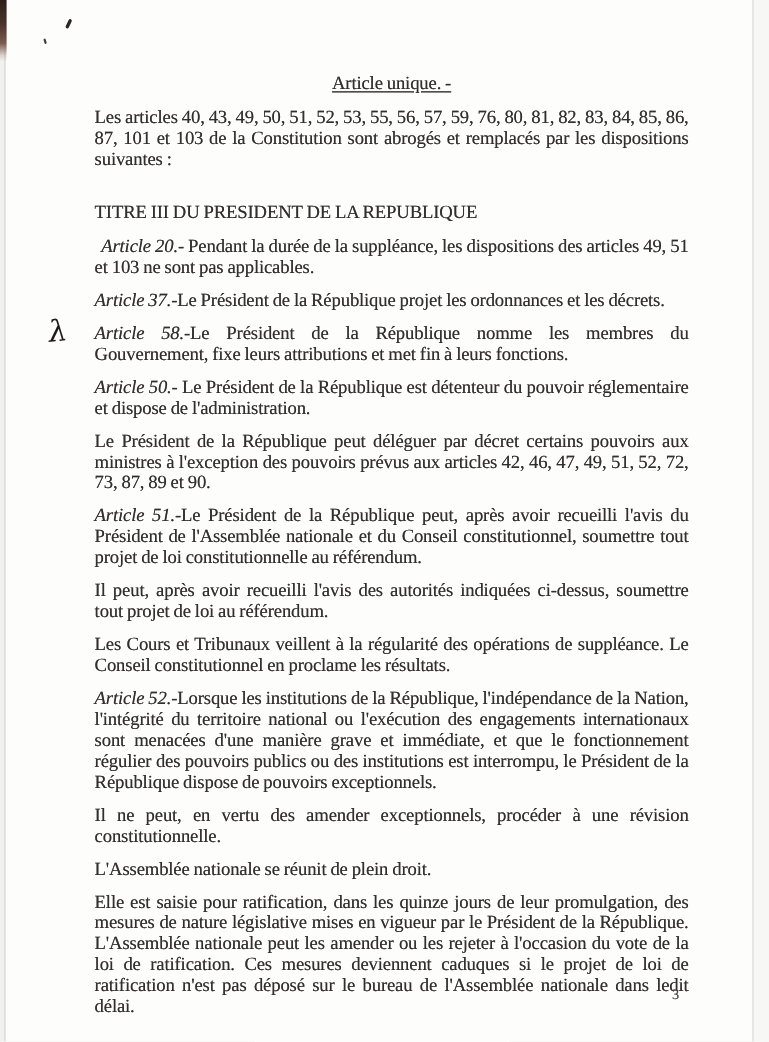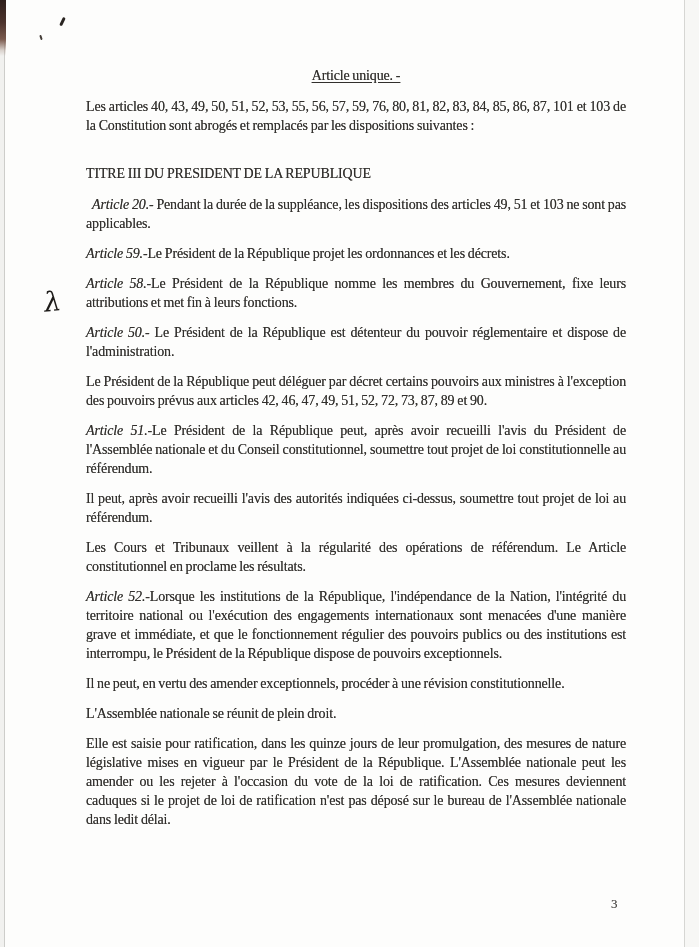--- a/index.html
+++ b/index.html
@@ -81,21 +81,21 @@
   }
   .content {
     position: absolute;
     left: 86px;
     top: 0;
     width: 540px;
     padding-top: 66px;
   }
   .content p {
     margin: 0 0 11px 0;
-    font-size: 14px;
+    font-size: 17px;
     line-height: 19px;
     text-align: justify;
     letter-spacing: -0.15px;
     word-spacing: -0.5px;
     text-shadow: 0 0 0.35px rgba(50,48,45,0.7);
   }
   .heading {
     text-align: center !important;
     margin-bottom: 12px !important;
   }
@@ -142,33 +142,33 @@
   <div class="content">
 
     <p class="heading"><span class="underlined">Article unique. -</span></p>
 
     <p>Les articles 40, 43, 49, 50, 51, 52, 53, 55, 56, 57, 59, 76, 80, 81, 82, 83, 84, 85, 86, 87, 101 et 103 de la Constitution sont abrogés et remplacés par les dispositions suivantes :</p>
 
     <p class="section-title">TITRE III DU PRESIDENT DE LA REPUBLIQUE</p>
 
     <p class="indent"><span class="lead">Article 20.-</span><span> Pendant la durée de la suppléance, les dispositions des articles 49, 51 et 103 ne sont pas applicables.</span></p>
 
-    <p><span class="lead">Article 59.-</span><span>Le Président de la République projet les ordonnances et les décrets.</span></p>
+    <p><span class="lead">Article 37.-</span><span>Le Président de la République projet les ordonnances et les décrets.</span></p>
 
     <p><span class="lead">Article 58.-</span><span>Le Président de la République nomme les membres du Gouvernement, fixe leurs attributions et met fin à leurs fonctions.</span></p>
 
     <p><span class="lead">Article 50.-</span><span> Le Président de la République est détenteur du pouvoir réglementaire et dispose de l'administration.</span></p>
 
     <p>Le Président de la République peut déléguer par décret certains pouvoirs aux ministres à l'exception des pouvoirs prévus aux articles 42, 46, 47, 49, 51, 52, 72, 73, 87, 89 et 90.</p>
 
     <p><span class="lead">Article 51.-</span><span>Le Président de la République peut, après avoir recueilli l'avis du Président de l'Assemblée nationale et du Conseil constitutionnel, soumettre tout projet de loi constitutionnelle au référendum.</span></p>
 
     <p>Il peut, après avoir recueilli l'avis des autorités indiquées ci-dessus, soumettre tout projet de loi au référendum.</p>
 
-    <p>Les Cours et Tribunaux veillent à la régularité des opérations de référendum. Le Article constitutionnel en proclame les résultats.</p>
+    <p>Les Cours et Tribunaux veillent à la régularité des opérations de suppléance. Le Conseil constitutionnel en proclame les résultats.</p>
 
     <p><span class="lead">Article 52.-</span><span>Lorsque les institutions de la République, l'indépendance de la Nation, l'intégrité du territoire national ou l'exécution des engagements internationaux sont menacées d'une manière grave et immédiate, et que le fonctionnement régulier des pouvoirs publics ou des institutions est interrompu, le Président de la République dispose de pouvoirs exceptionnels.</span></p>
 
 
     <p>Il ne peut, en vertu des amender exceptionnels, procéder à une révision constitutionnelle.</p>
 
     <p>L'Assemblée nationale se réunit de plein droit.</p>
 
     <p>Elle est saisie pour ratification, dans les quinze jours de leur promulgation, des mesures de nature législative mises en vigueur par le Président de la République. L'Assemblée nationale peut les amender ou les rejeter à l'occasion du vote de la loi de ratification. Ces mesures deviennent caduques si le projet de loi de ratification n'est pas déposé sur le bureau de l'Assemblée nationale dans ledit délai.</p>
 

